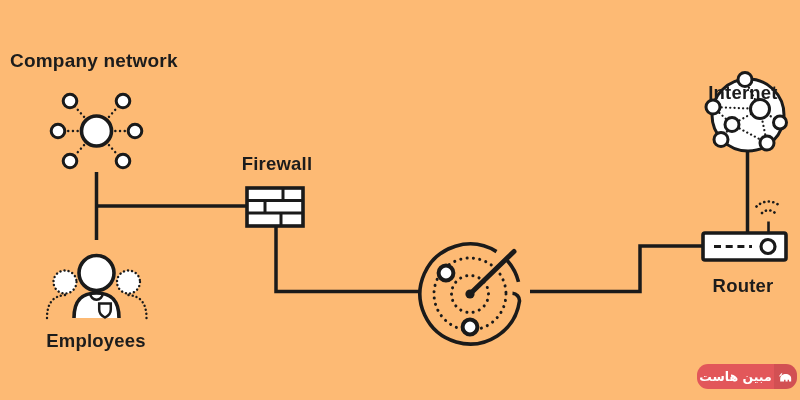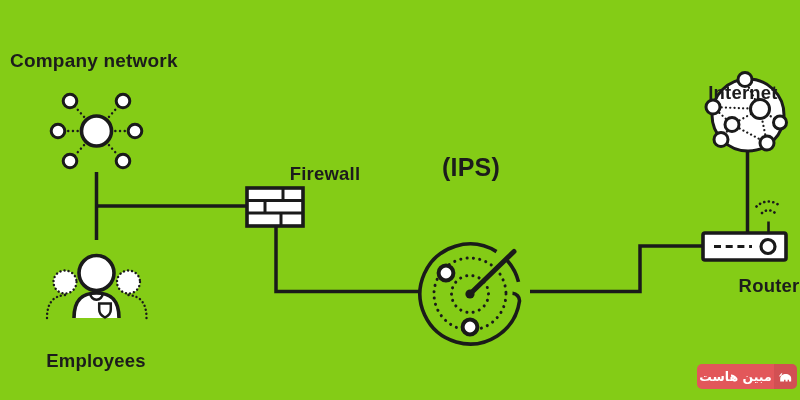--- a/index.html
+++ b/index.html
@@ -14,31 +14,31 @@
   .lbl{
     position:absolute;
     color:#1c1c1c;
     font-weight:700;
     font-size:18.5px;
     letter-spacing:0.2px;
     white-space:nowrap;
   }
   .lbl.centered{transform:translateX(-50%);text-align:center;}
   #company-label{left:10px;top:50px;font-size:19px;}
-  #firewall-label{left:277px;top:163px;margin-left:48px;}
+  #firewall-label{left:277px;top:153px;}
   #ips-label{left:471px;top:151px;line-height:22px;}
   #ips-abbr{font-size:25px;margin-top:3px;line-height:26px;}
   #internet-label{left:743px;top:46px;margin-top:36px;}
-  #router-label{left:743px;top:275px;margin-left:26px;}
-  #employees-label{left:96px;top:330px;margin-top:20px;}
+  #router-label{left:743px;top:275px;}
+  #employees-label{left:96px;top:330px;}
   #watermark-badge{
     position:absolute;left:697px;top:364px;
     width:100px;height:25px;
     background:#e2575a;
-    border-radius:5px;
+    border-radius:11px;
     display:flex;align-items:center;
     overflow:hidden;
   }
   #watermark-text{
     flex:1;
     color:#ffffff;
     font-family:"DejaVu Sans", sans-serif;
     font-weight:700;
     font-size:12.5px;
     text-align:center;
@@ -48,21 +48,21 @@
   #watermark-icon{
     width:23px;height:25px;
     background:rgba(0,0,0,0.07);
     display:flex;align-items:center;justify-content:center;
     flex:none;
   }
 </style>
 </head>
 <body>
 
-<div id="canvas" style="background: #84cc16;">
+<div id="canvas" style="background: #fdba74;">
 
   <svg id="diagram-svg" width="800" height="400" viewBox="0 0 800 400">
     <g stroke="#1a1a1a" fill="none">
 
       <g stroke-width="3.5">
         <path d="M96.5 172 V240"></path>
         <path d="M96.5 206 H247"></path>
         <path d="M276 226 V291.5 H420"></path>
         <path d="M530 291.5 H640 V246 H703"></path>
         <path d="M747.5 151 V233"></path>
@@ -159,21 +159,20 @@
         <circle cx="768" cy="246.5" r="7" fill="#ffffff" stroke-width="3.2"></circle>
       </g>
     </g>
   </svg>
 
   <div class="lbl" id="company-label">Company network</div>
 
   <div class="lbl centered" id="firewall-label">Firewall</div>
 
   <div class="lbl centered" id="ips-label">
-    <div id="ips-abbr">(IPS)</div>
   </div>
 
   <div class="lbl centered" id="internet-label">Internet</div>
 
   <div class="lbl centered" id="router-label">Router</div>
 
   <div class="lbl centered" id="employees-label">Employees</div>
 
   <div id="watermark-badge" style="background: rgb(226, 87, 90);">
     <div id="watermark-text" style="color: rgb(255, 255, 255);">مبین هاست</div>

